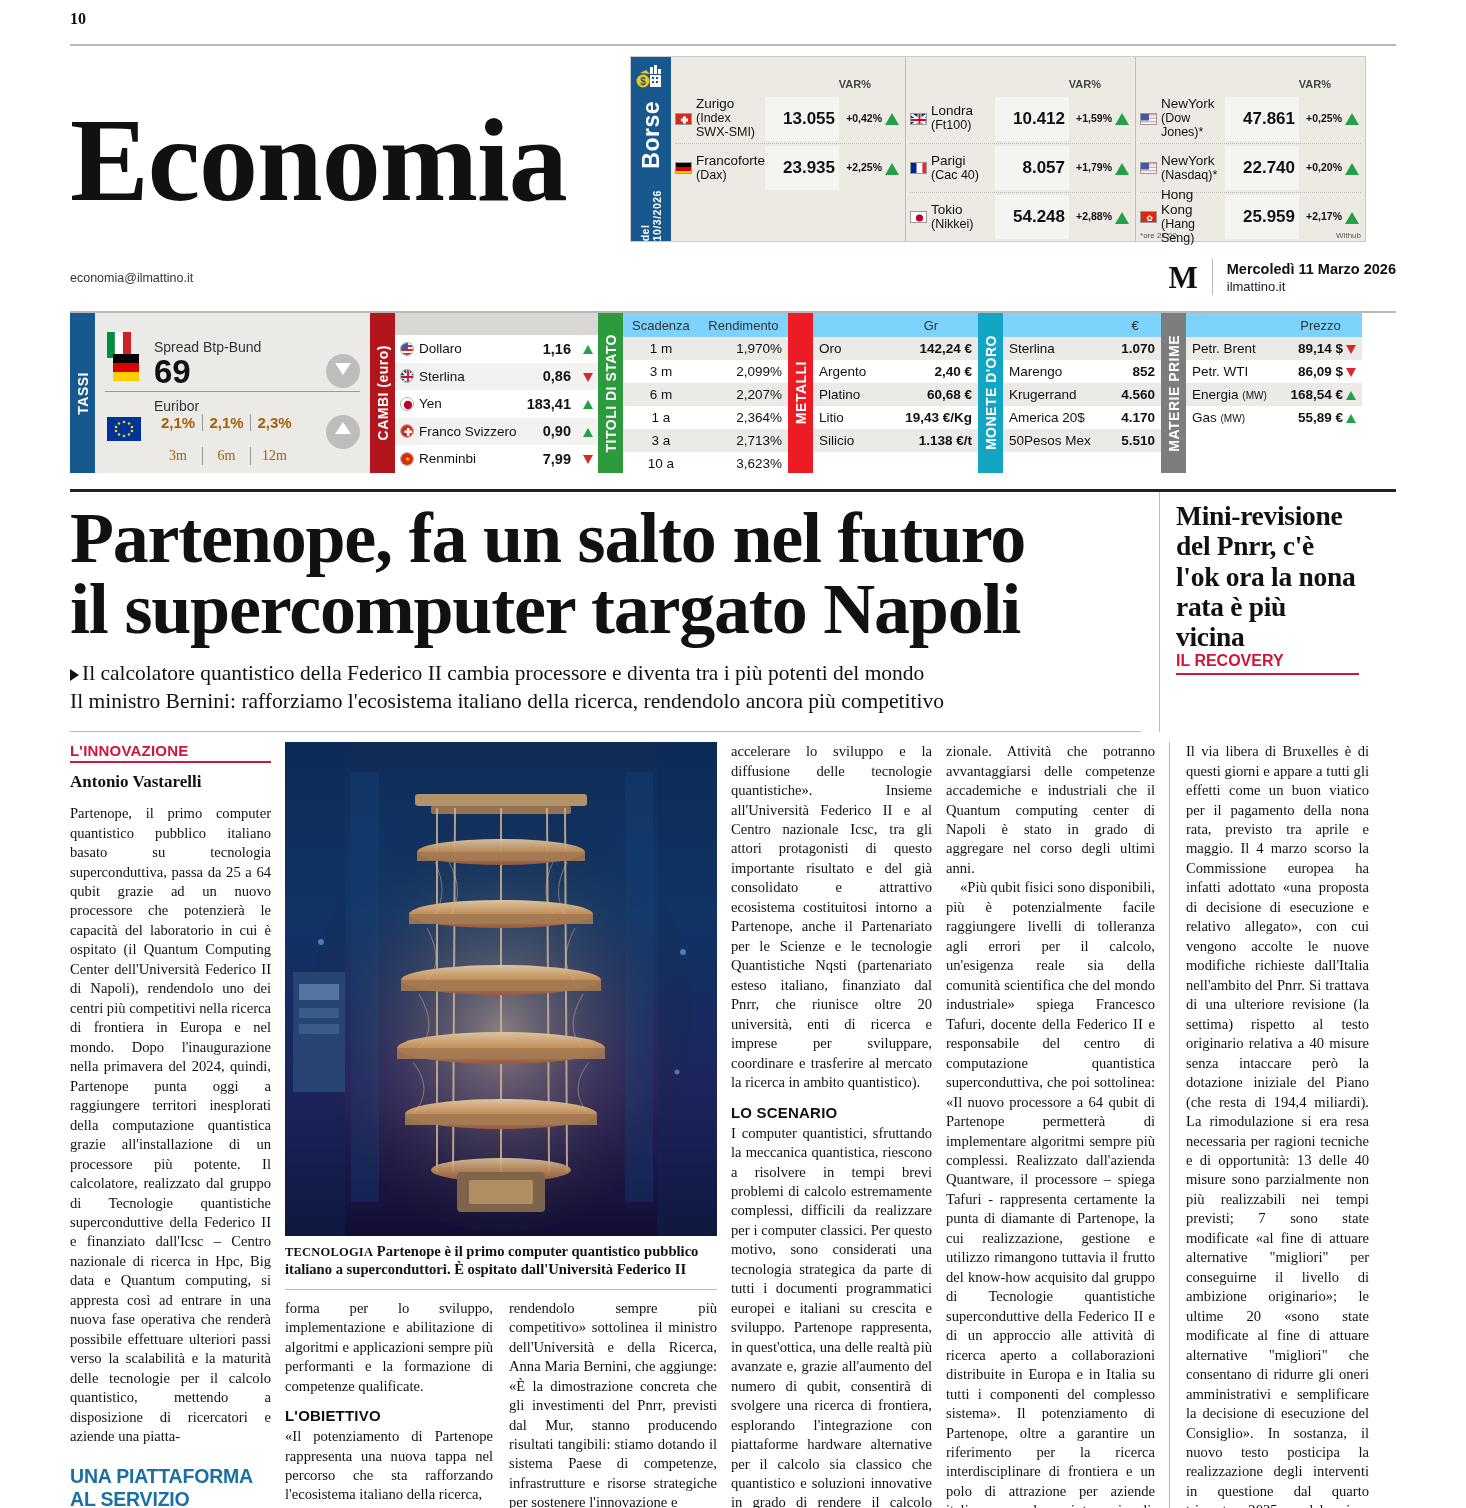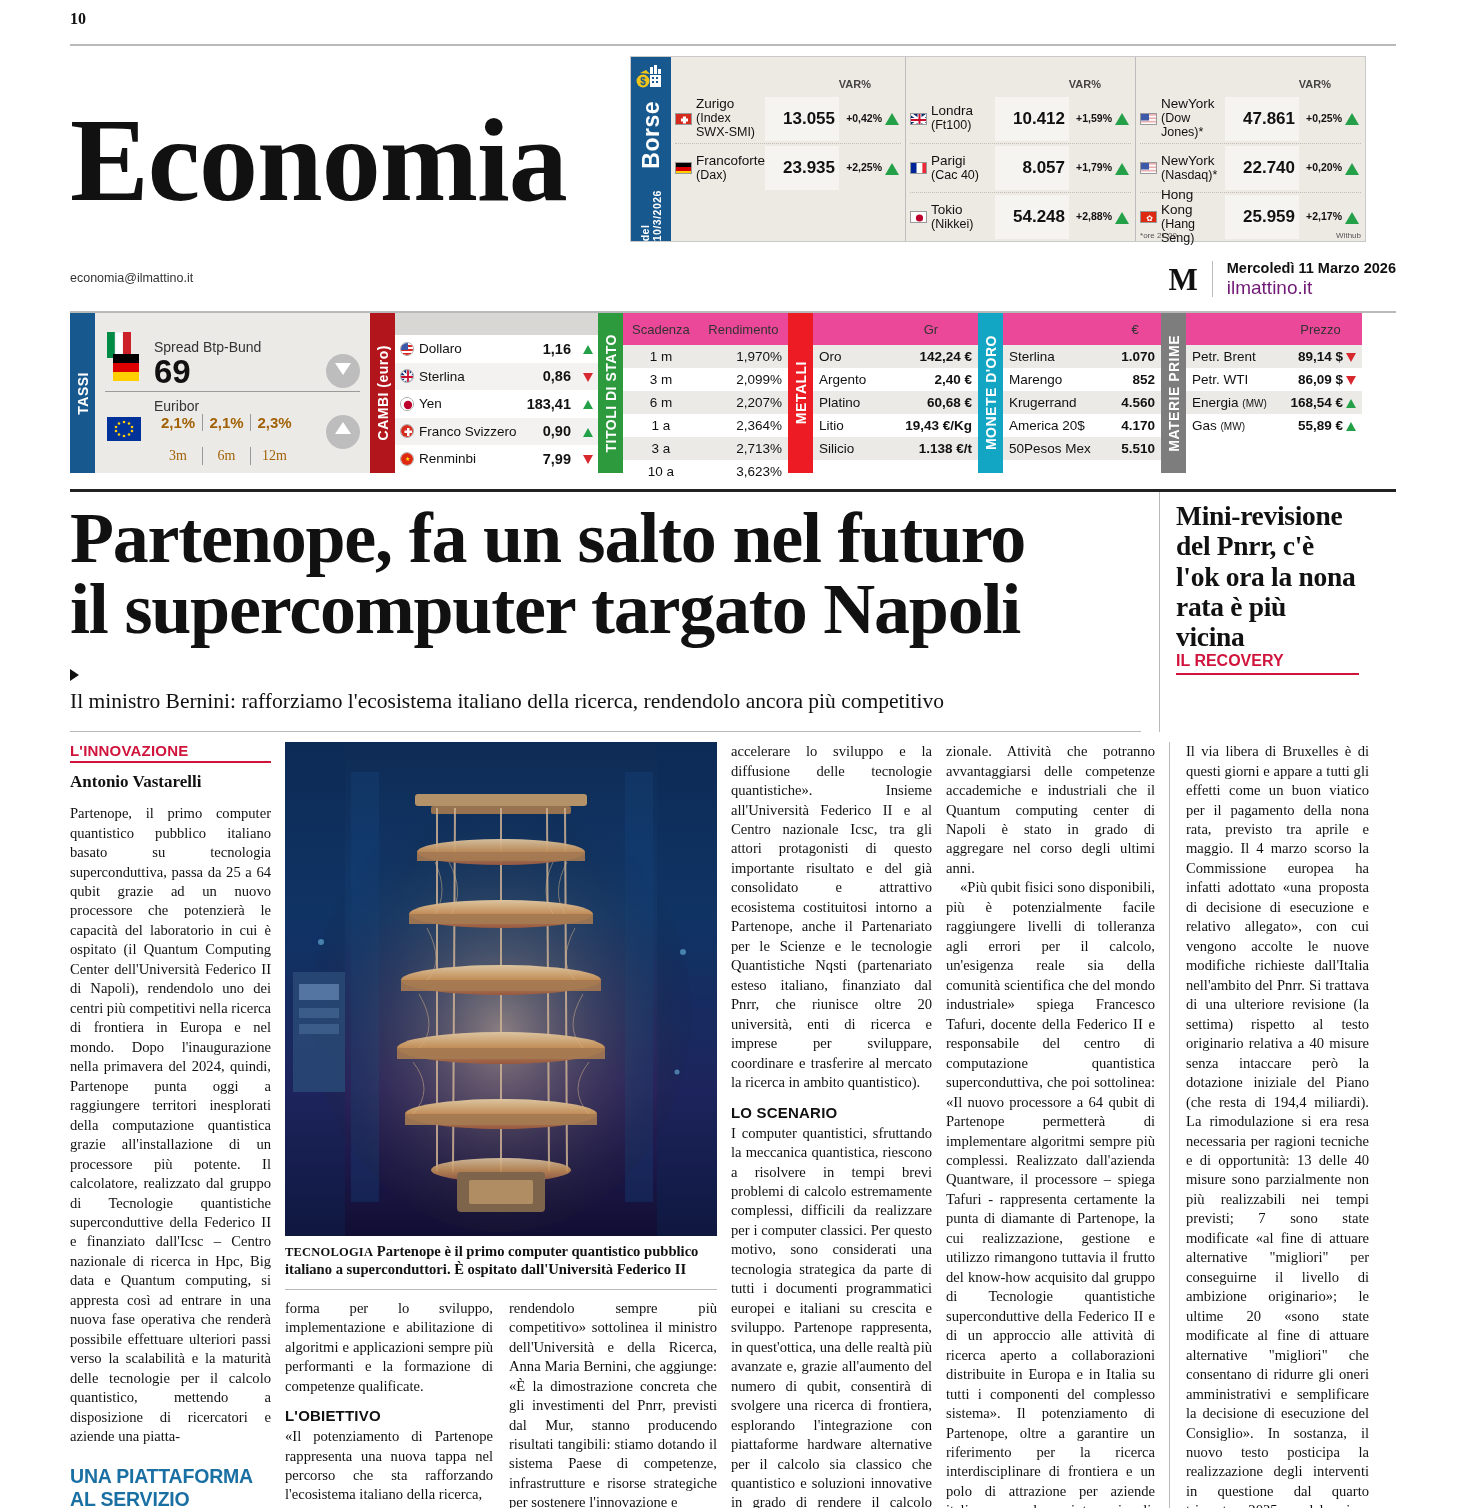--- a/index.html
+++ b/index.html
@@ -69,21 +69,21 @@
   .borse-foot.l { left:4px;}
   .borse-foot.r { right:4px;}
 
   
   .mailrow { position:relative; height:44px; }
   .mailtxt { position:absolute; left:0; top:12px; font-family:"Liberation Sans", sans-serif; font-size:12.5px; color:#333; }
   .mhead { position:absolute; right:0; top:0; display:flex; align-items:center; gap:14px;}
   .m-logo { font-family:"Liberation Serif", serif; font-weight:700; font-size:31px; line-height:1;}
   .m-sep { width:1px; height:36px; background:#bbb;}
   .m-date { font-family:"Liberation Sans", sans-serif; font-weight:700; font-size:14.5px; line-height:1.25;}
-  .m-site { font-family:"Liberation Sans", sans-serif; font-weight:400; font-size:19px; color:#701a75;}
+  .m-site { font-family:"Liberation Sans", sans-serif; font-weight:400; font-size:13px; color:#0f172a;}
   .rule-mail { position:absolute; left:70px; right:70px; top:311px; height:2px; background:#b9b9b9;}
 
   
   .strip { position:relative; margin-top:10px; height:160px; display:flex; font-family:"Liberation Sans", sans-serif; }
   .vtab { width:25px; color:#fff; display:flex; align-items:center; justify-content:center; }
   .vtab span { writing-mode:vertical-rl; transform:rotate(180deg); font-weight:700; font-size:14px; letter-spacing:0.5px; white-space:nowrap;}
   .vtab.blue{background:#17598f;} .vtab.red{background:#b3151d;} .vtab.green{background:#2e9a3e;}
   .vtab.red2{background:#ed1c24;} .vtab.cyan{background:#12a5c4;} .vtab.gray{background:#7d7d7d;}
 
   .blk { background:#eceae7; }
@@ -109,21 +109,21 @@
   .cambi .hdr { height:22px; background:#d9d7d4;}
   .crow { display:flex; align-items:center; height:27.5px; padding:0 5px; font-size:13.5px; background:#fff;}
   .crow:nth-child(odd){ background:#f3f2f0;}
   .crow .cn { flex:1; display:flex; align-items:center; gap:5px;}
   .crow .cv { font-weight:700; font-size:14.5px; }
   .crow .ca { width:22px; text-align:right;}
   .circflag { width:14px;height:14px;border-radius:50%; flex:0 0 14px; overflow:hidden; position:relative; border:0.5px solid #aaa;}
 
   .titoli { width:165px; }
   .tbl { width:100%; border-collapse:collapse; font-size:13.5px;}
-  .tbl th { background:#ec4899; font-weight:400; font-size:13px; color:#333; height:32px; padding:0 6px;}
+  .tbl th { background:#7dd3fc; font-weight:400; font-size:13px; color:#333; height:24px; padding:0 6px;}
   .tbl td { height:23px; padding:0 6px; background:#fff;}
   .tbl tr:nth-child(even) td { background:#eceae7;}
   .tbl td.r { text-align:right; }
   .tbl td.c { text-align:center; }
   .tbl td.b { font-weight:700; }
 
   .metalli { width:165px;}
   .monete { width:158px;}
   .materie { width:176px;}
 
@@ -630,21 +630,21 @@
 
   <div class="hzone">
     <div class="rule-h"></div>
     <div class="cols-main">
       <div class="left-main">
         <div class="headline">
           <div>Partenope, fa un salto nel futuro</div>
           <div>il supercomputer targato Napoli</div>
         </div>
         <div class="sub">
-          <div><span class="tri-b"></span></div>
+          <div><span class="tri-b"></span><span>Il calcolatore quantistico della Federico II cambia processore e diventa tra i più potenti del mondo</span></div>
           <div>Il ministro Bernini: rafforziamo l'ecosistema italiano della ricerca, rendendolo ancora più competitivo</div>
         </div>
         <div class="rule-sub"></div>
       </div>
       <div class="right-main">
         <div class="side-head">Mini-revisione del Pnrr, c'è l'ok ora la nona rata è più vicina</div>
         <div class="kicker-blue">IL RECOVERY</div>
         <div class="kicker-rule"></div>
       </div>
     </div>

